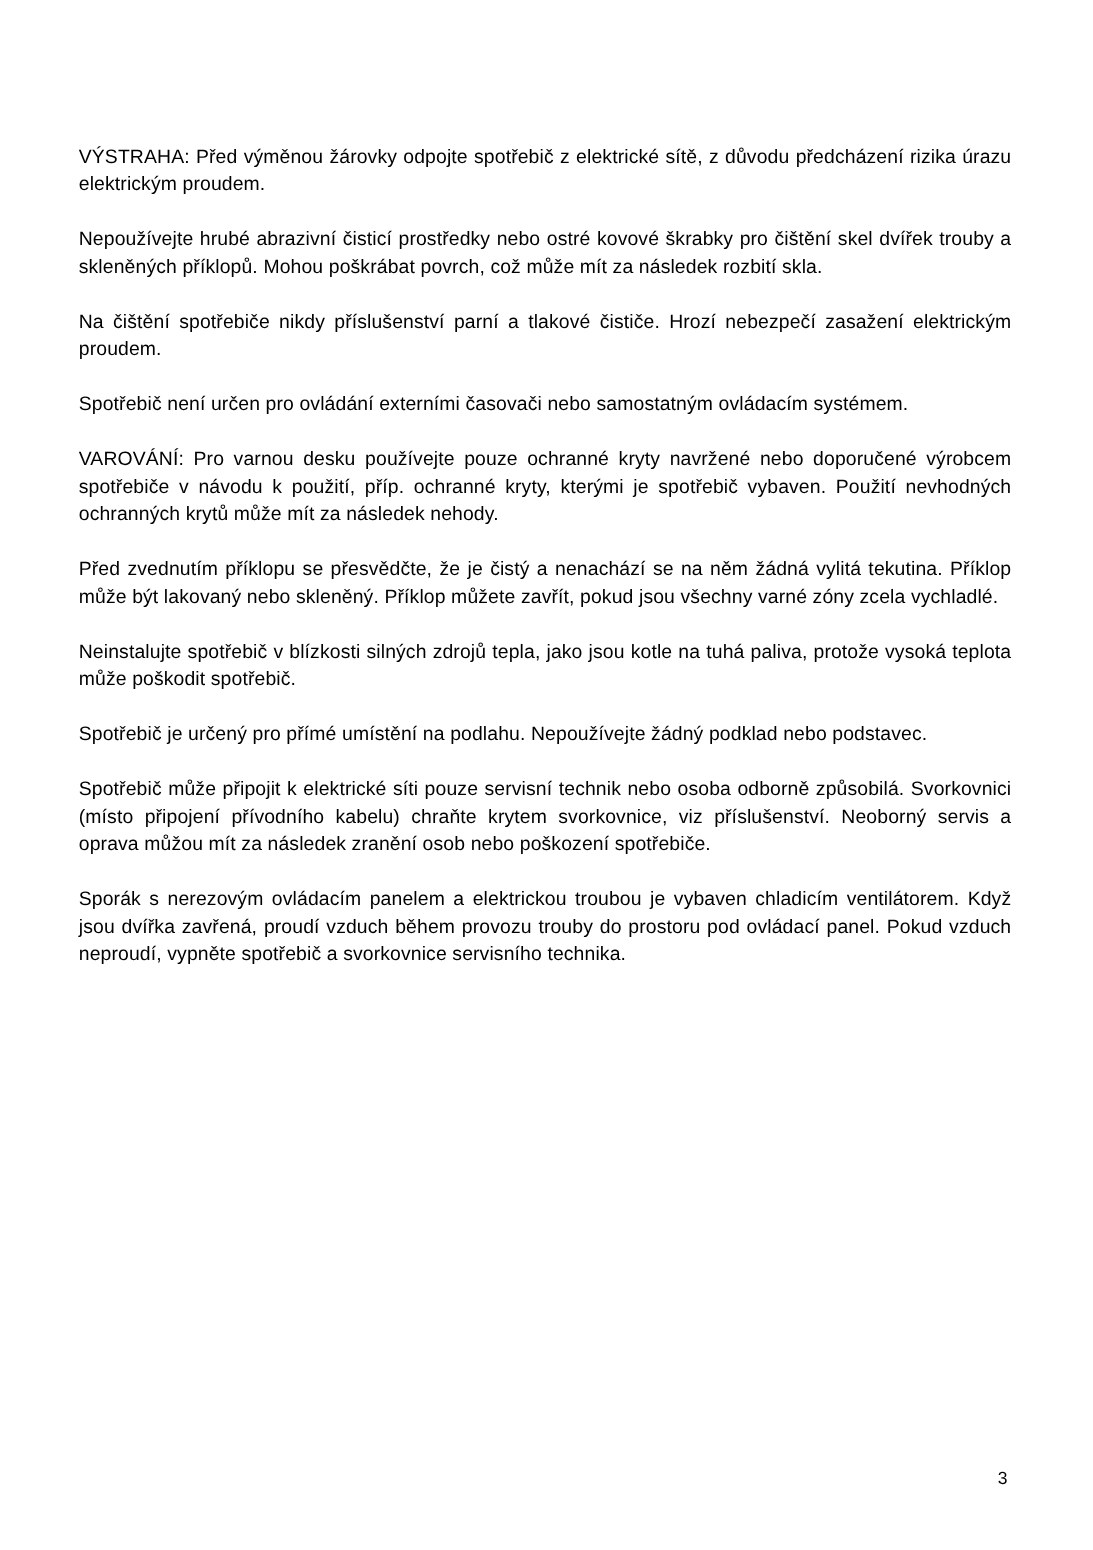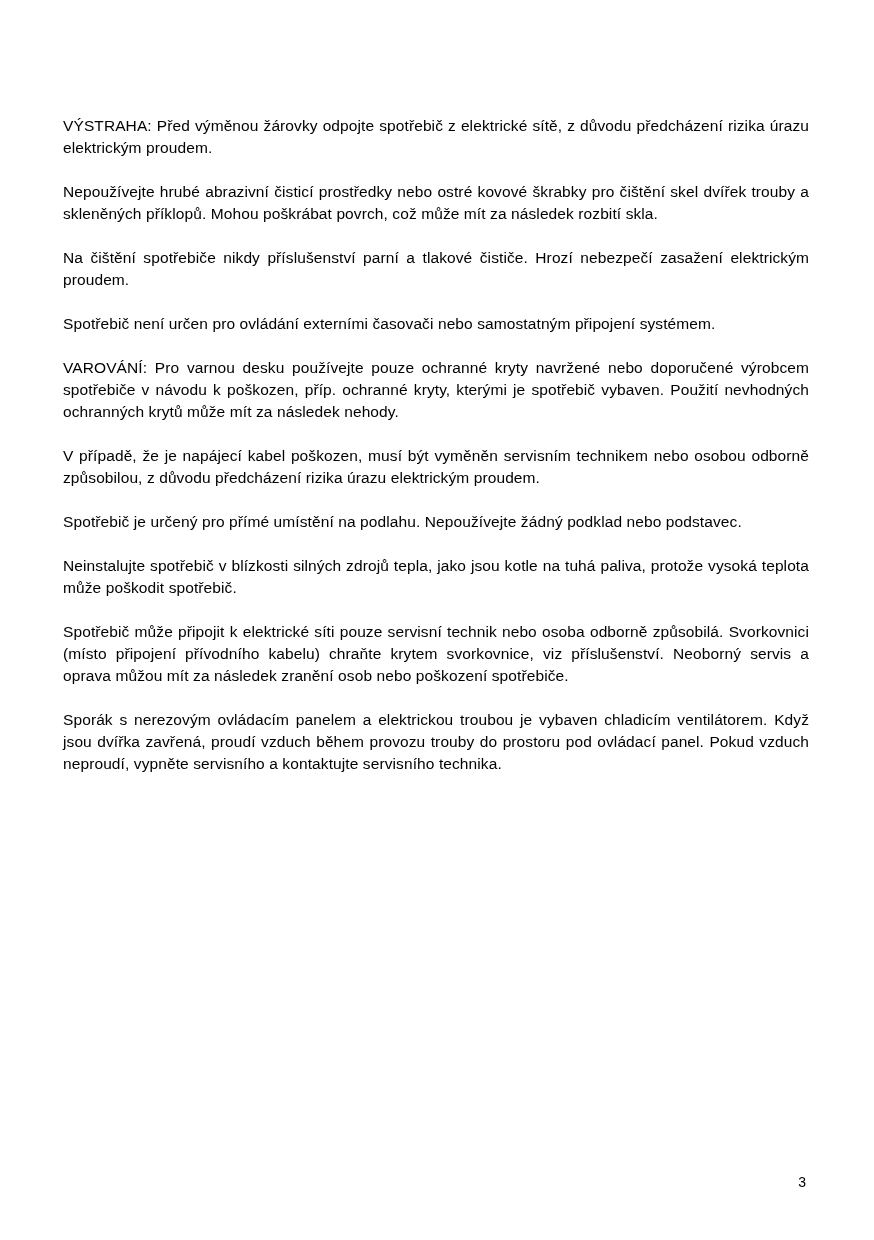--- a/index.html
+++ b/index.html
@@ -44,22 +44,22 @@
   }
 </style>
 </head>
 <body>
 
 <div class="page">
   <div class="content">
     <p>VÝSTRAHA: Před výměnou žárovky odpojte spotřebič z elektrické sítě, z důvodu předcházení rizika úrazu elektrickým proudem.</p>
     <p>Nepoužívejte hrubé abrazivní čisticí prostředky nebo ostré kovové škrabky pro čištění skel dvířek trouby a skleněných příklopů. Mohou poškrábat povrch, což může mít za následek rozbití skla.</p>
     <p>Na čištění spotřebiče nikdy příslušenství parní a tlakové čističe. Hrozí nebezpečí zasažení elektrickým proudem.</p>
-    <p>Spotřebič není určen pro ovládání externími časovači nebo samostatným připojení systémem.</p>
-    <p>VAROVÁNÍ: Pro varnou desku používejte pouze ochranné kryty navržené nebo doporučené výrobcem spotřebiče v návodu k poškozen, příp. ochranné kryty, kterými je spotřebič vybaven. Použití nevhodných ochranných krytů může mít za následek nehody.</p>
-    <p>V případě, že je napájecí kabel poškozen, musí být vyměněn servisním technikem nebo osobou odborně způsobilou, z důvodu předcházení rizika úrazu elektrickým proudem.</p>
+    <p>Spotřebič není určen pro ovládání externími časovači nebo samostatným ovládacím systémem.</p>
+    <p>VAROVÁNÍ: Pro varnou desku používejte pouze ochranné kryty navržené nebo doporučené výrobcem spotřebiče v návodu k použití, příp. ochranné kryty, kterými je spotřebič vybaven. Použití nevhodných ochranných krytů může mít za následek nehody.</p>
+    <p>Před zvednutím příklopu se přesvědčte, že je čistý a nenachází se na něm žádná vylitá tekutina. Příklop může být lakovaný nebo skleněný. Příklop můžete zavřít, pokud jsou všechny varné zóny zcela vychladlé.</p>
+    <p>Neinstalujte spotřebič v blízkosti silných zdrojů tepla, jako jsou kotle na tuhá paliva, protože vysoká teplota může poškodit spotřebič.</p>
     <p>Spotřebič je určený pro přímé umístění na podlahu. Nepoužívejte žádný podklad nebo podstavec.</p>
-    <p>Neinstalujte spotřebič v blízkosti silných zdrojů tepla, jako jsou kotle na tuhá paliva, protože vysoká teplota může poškodit spotřebič.</p>
     <p>Spotřebič může připojit k elektrické síti pouze servisní technik nebo osoba odborně způsobilá. Svorkovnici (místo připojení přívodního kabelu) chraňte krytem svorkovnice, viz příslušenství. Neoborný servis a oprava můžou mít za následek zranění osob nebo poškození spotřebiče.</p>
-    <p>Sporák s nerezovým ovládacím panelem a elektrickou troubou je vybaven chladicím ventilátorem. Když jsou dvířka zavřená, proudí vzduch během provozu trouby do prostoru pod ovládací panel. Pokud vzduch neproudí, vypněte servisního a kontaktujte servisního technika.</p>
+    <p>Sporák s nerezovým ovládacím panelem a elektrickou troubou je vybaven chladicím ventilátorem. Když jsou dvířka zavřená, proudí vzduch během provozu trouby do prostoru pod ovládací panel. Pokud vzduch neproudí, vypněte spotřebič a svorkovnice servisního technika.</p>
   </div>
   <div class="page-number">3</div>
 </div>
 
 </body></html>

